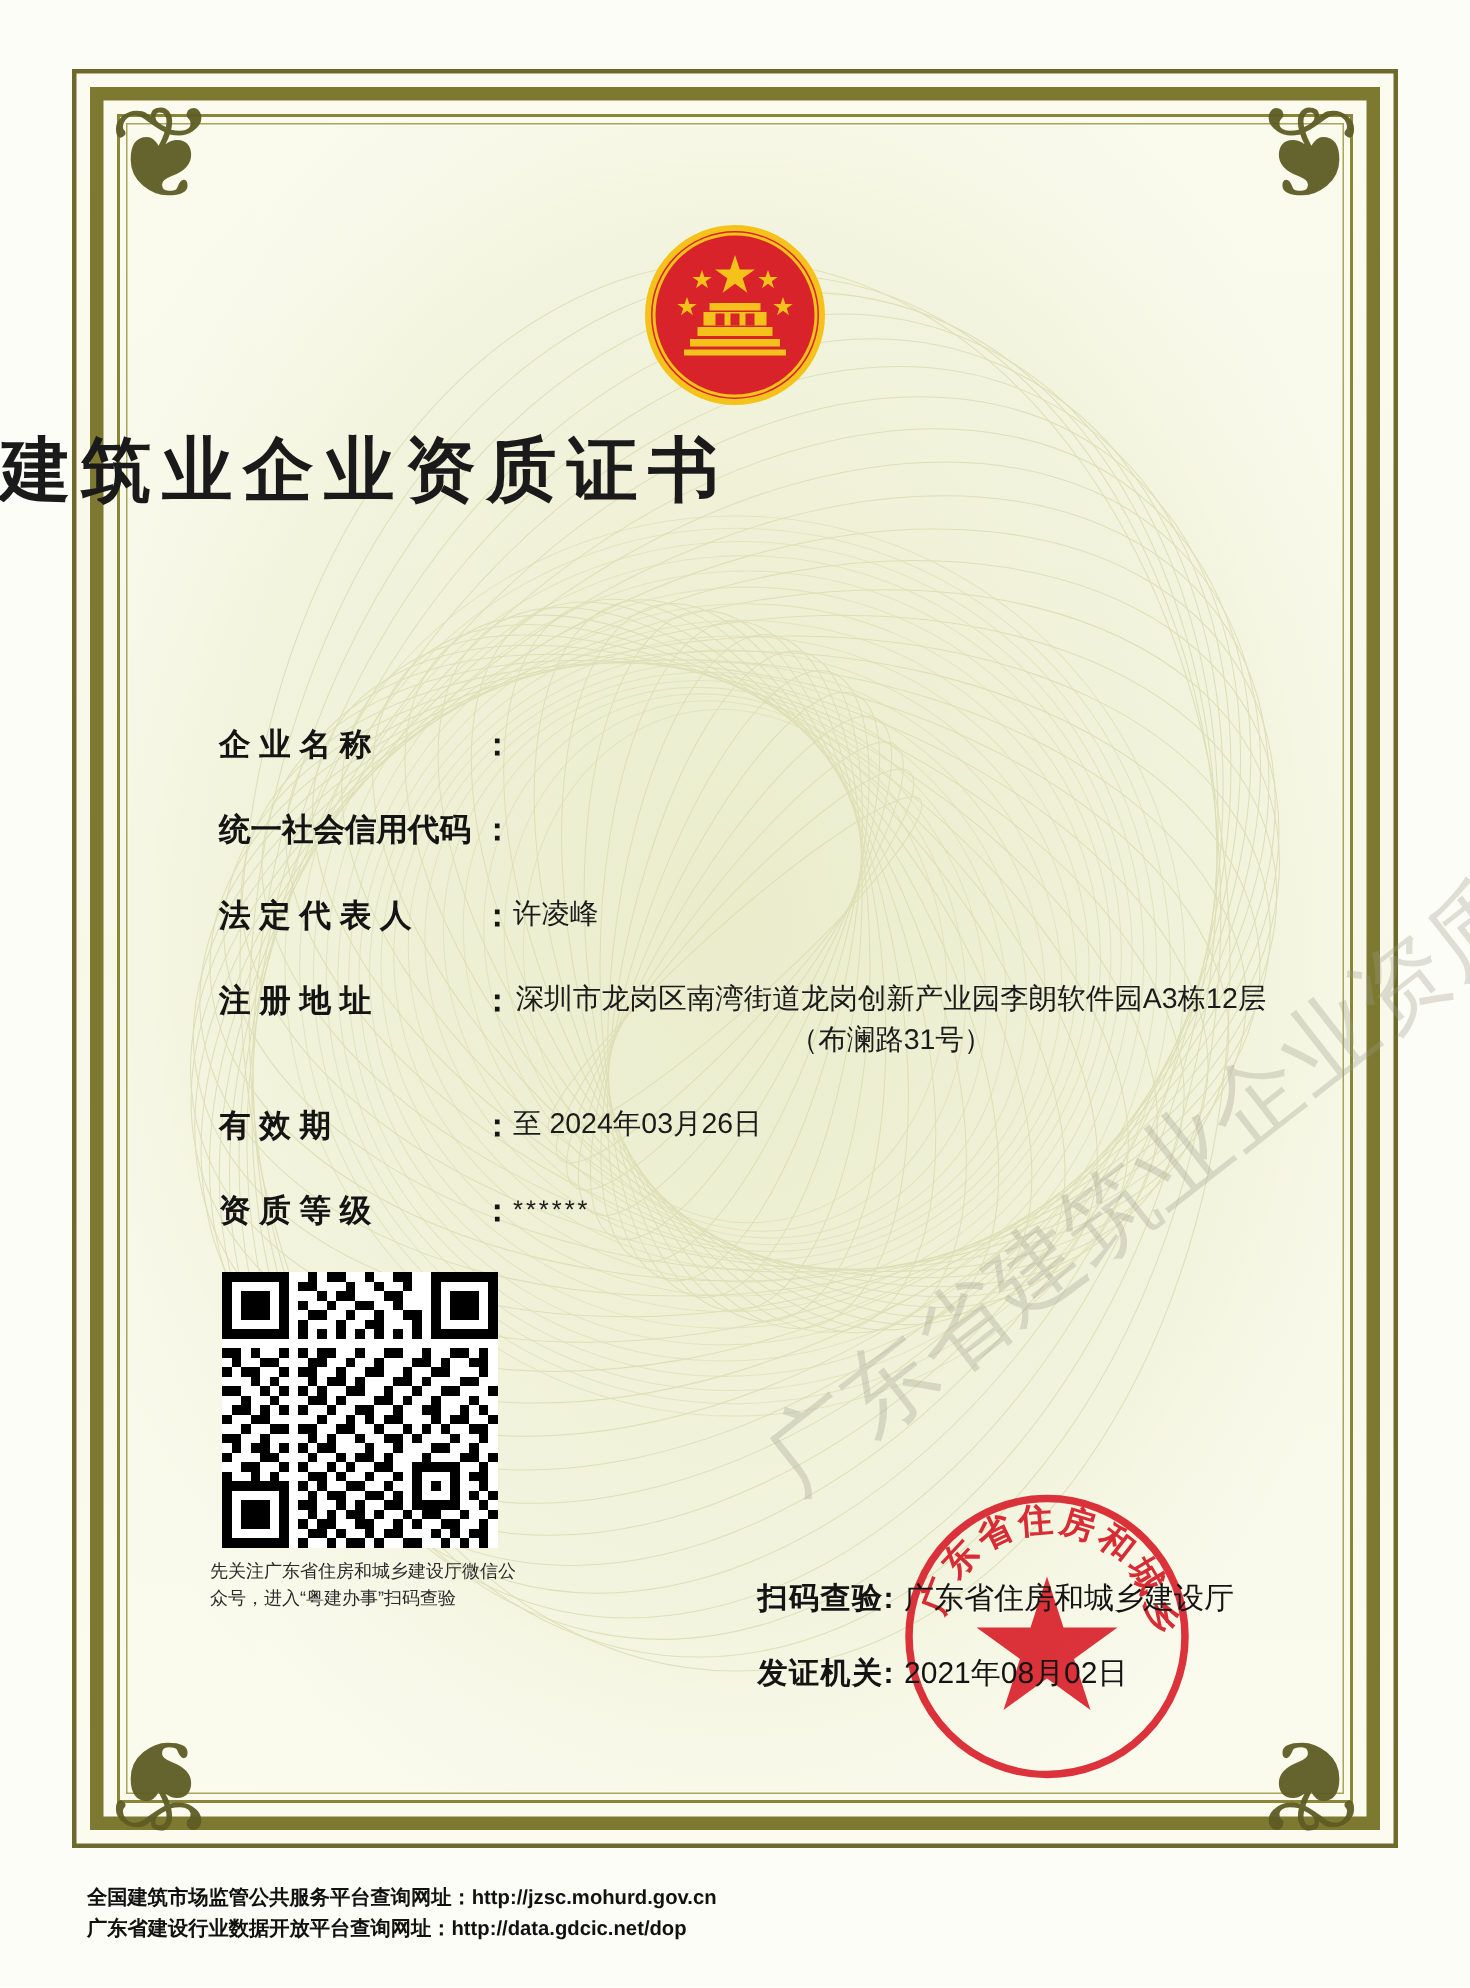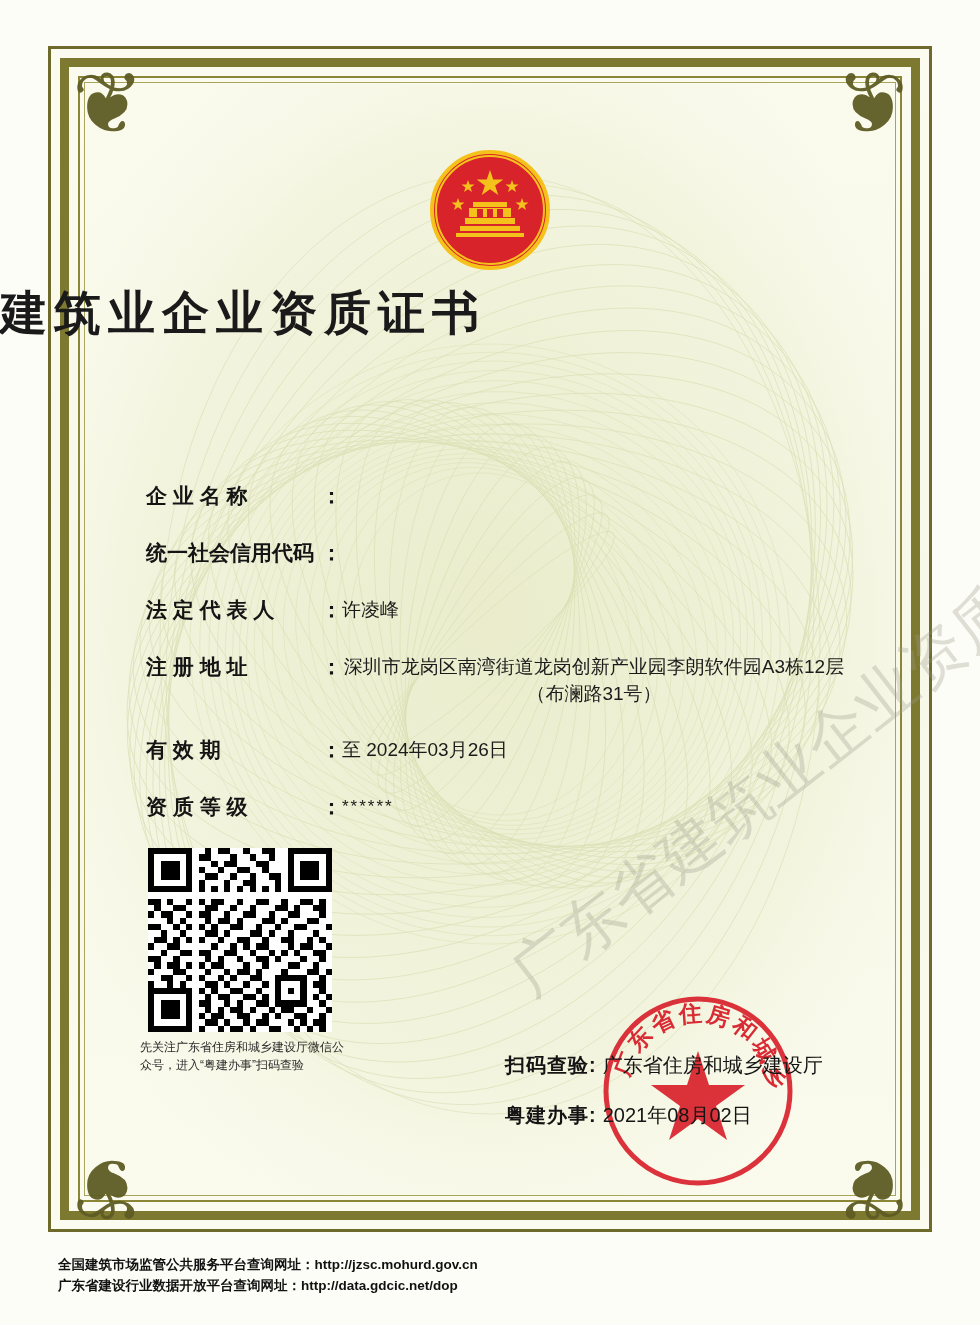--- a/index.html
+++ b/index.html
@@ -659,21 +659,21 @@
       </text>
     </svg>
   </div>
 
   <div class="issuer">
     <div class="row">
       <span class="ilabel">扫码查验:</span>
       <span class="ivalue">广东省住房和城乡建设厅</span>
     </div>
     <div class="row">
-      <span class="ilabel">粤建办事:</span>
+      <span class="ilabel">发证机关:</span>
       <span class="ivalue">2021年08月02日</span>
     </div>
   </div>
 
   <div class="footer">
     <div class="line">
       <span class="lbl">全国建筑市场监管公共服务平台查询网址：</span><span class="url">http://jzsc.mohurd.gov.cn</span>
     </div>
     <div class="line">
       <span class="lbl">广东省建设行业数据开放平台查询网址：</span><span class="url">http://data.gdcic.net/dop</span>

